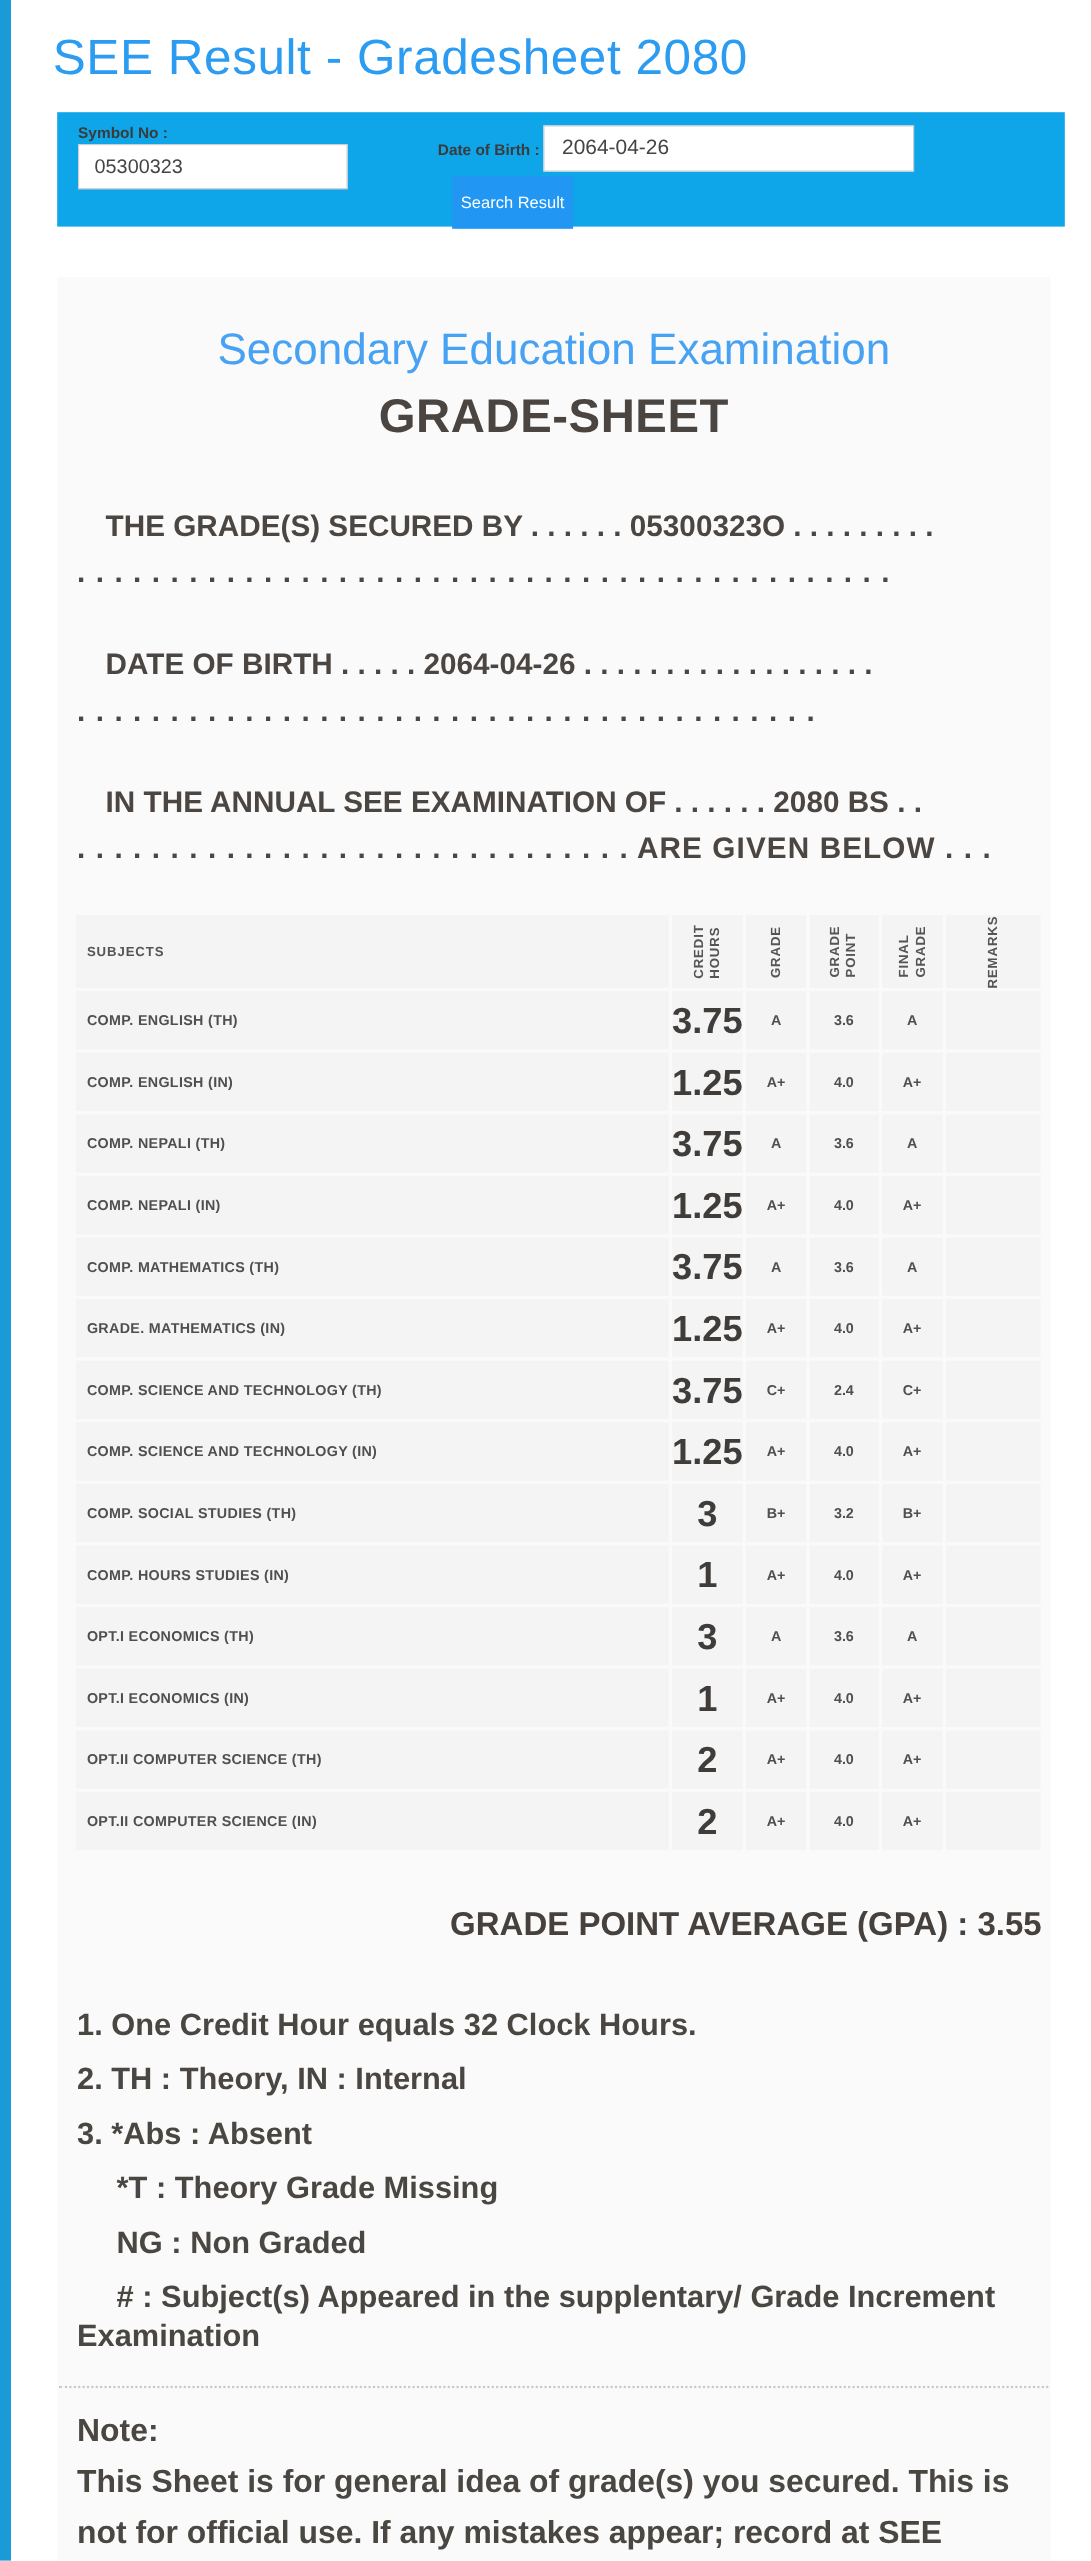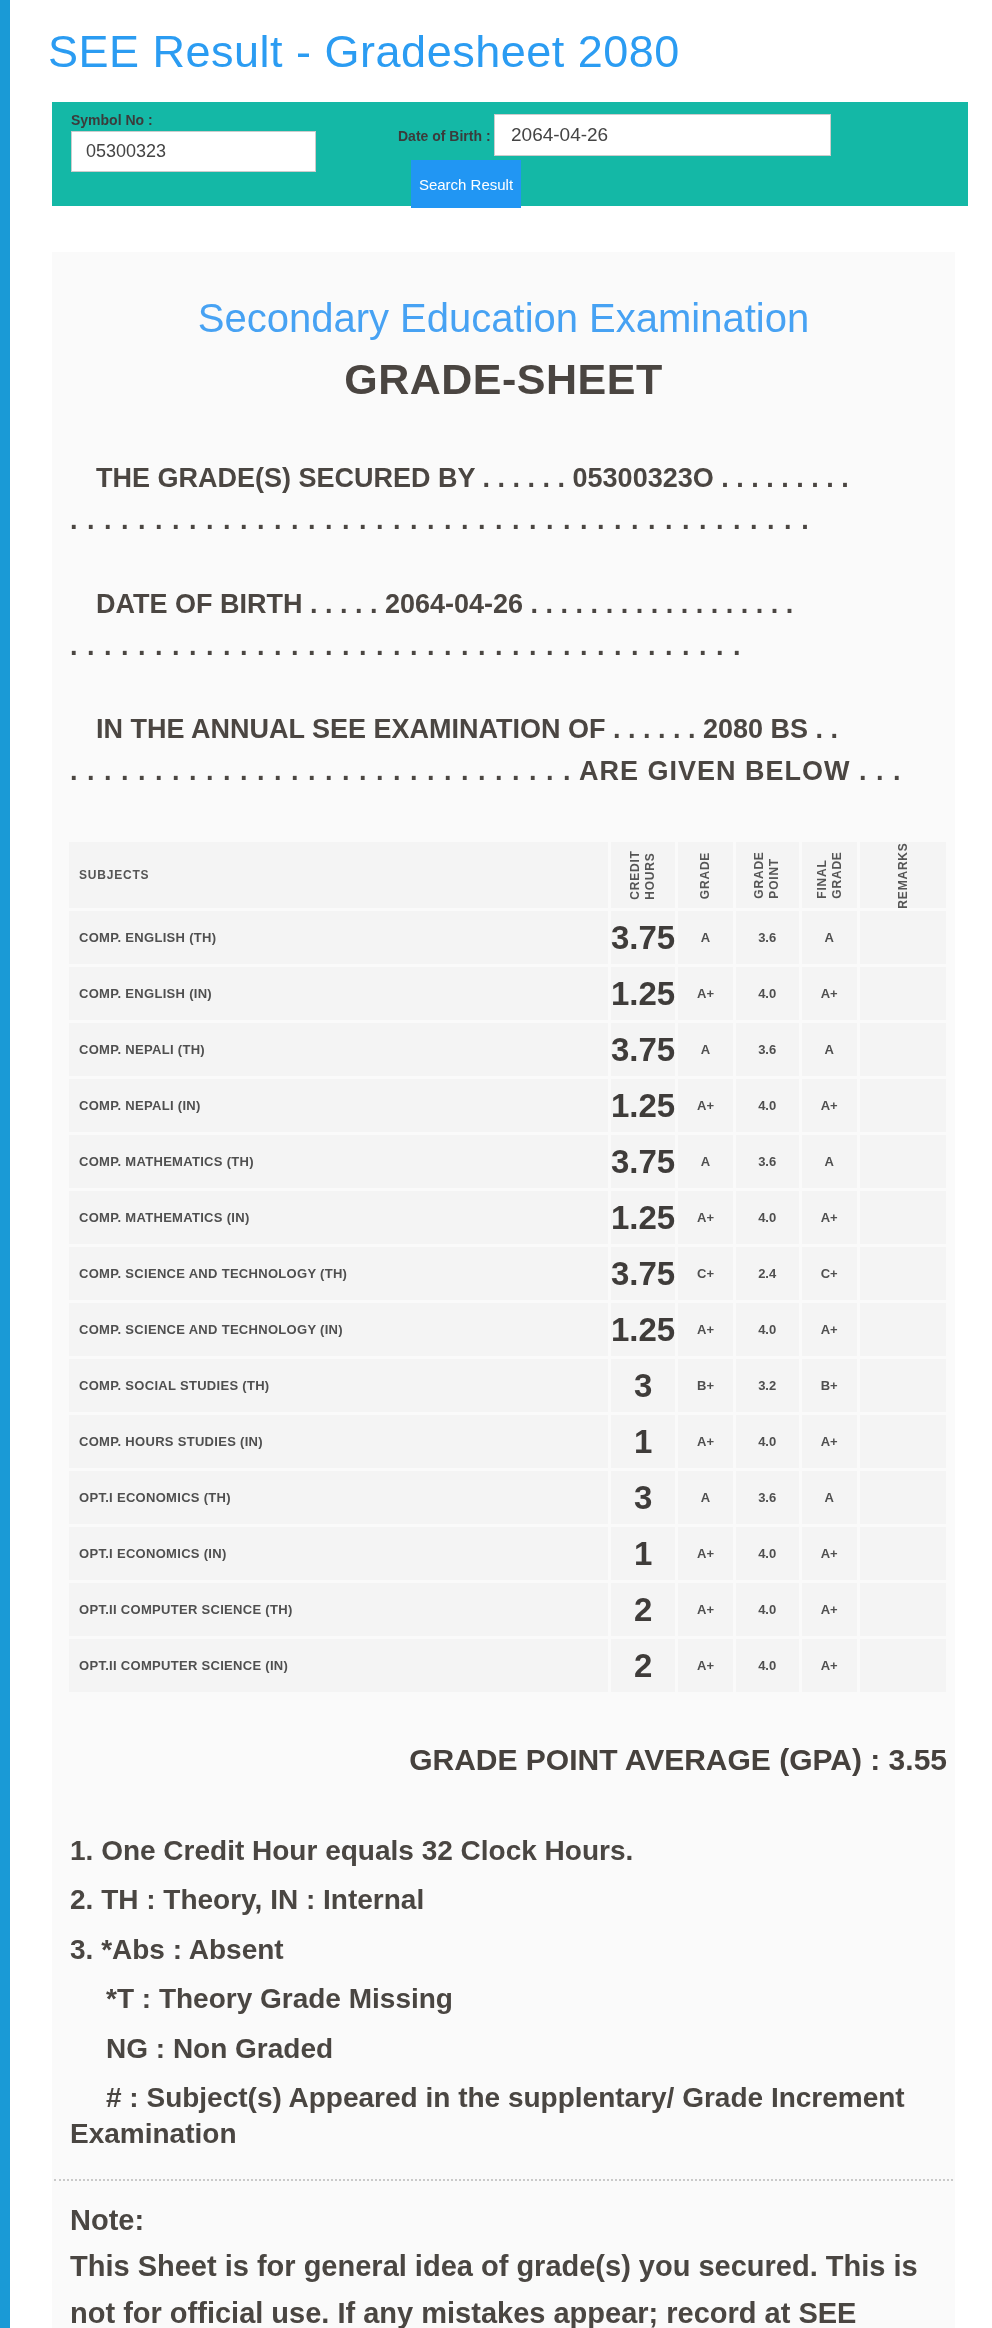--- a/index.html
+++ b/index.html
@@ -22,21 +22,21 @@
     font-size: 45px;
     font-weight: 400;
     color: #2b9cf2;
     letter-spacing: 0.5px;
   }
   
   .search-panel {
     position: relative;
     margin: 24px 0 0 52px;
     width: 916px; height: 104px;
-    background: #14b8a6;
+    background: #0ea5e9;
   }
   .field-label { font-size: 14px; font-weight: 700; color: #3b3b3b; }
   .symbol-label { position: absolute; left: 19px; top: 10px; }
   .symbol-input {
     position: absolute; left: 19px; top: 29px;
     width: 245px; height: 41px;
     border: 1px solid #cccccc; background: #ffffff;
     font-family: "Liberation Sans", sans-serif;
     font-size: 18px; color: #444444; padding-left: 14px;
   }
@@ -80,21 +80,21 @@
     margin-top: 42px;
     font-size: 27px; font-weight: 700;
     color: #4b4642;
     line-height: 1.55;
   }
   .doc-para:first-of-type { margin-top: 54px; }
   .doc-line1 { padding-left: 26px; }
   .doc-line2 { padding-left: 0; letter-spacing: 1px; }
   
   table.grades {
-    margin: 46px 6px 0 14px;
+    margin: 36px 6px 0 14px;
     width: 883px;
     border-collapse: separate;
     border-spacing: 3px;
     table-layout: fixed;
   }
   table.grades th, table.grades td { background: #f4f4f4; overflow: visible; }
   th.h-subjects {
     text-align: left; vertical-align: middle;
     padding-left: 10px; height: 66px;
     font-size: 12px; font-weight: 700; color: #555555;
@@ -251,21 +251,21 @@
     </tr>
     <tr>
       <td class="c-subject">COMP. MATHEMATICS (TH)</td>
       <td class="c-credit">3.75</td>
       <td class="c-small">A</td>
       <td class="c-small">3.6</td>
       <td class="c-small">A</td>
       <td class="c-small"></td>
     </tr>
     <tr>
-      <td class="c-subject">COMP. MATHEMATICS (IN)</td>
+      <td class="c-subject">GRADE. MATHEMATICS (IN)</td>
       <td class="c-credit">1.25</td>
       <td class="c-small">A+</td>
       <td class="c-small">4.0</td>
       <td class="c-small">A+</td>
       <td class="c-small"></td>
     </tr>
     <tr>
       <td class="c-subject">COMP. SCIENCE AND TECHNOLOGY (TH)</td>
       <td class="c-credit">3.75</td>
       <td class="c-small">C+</td>

